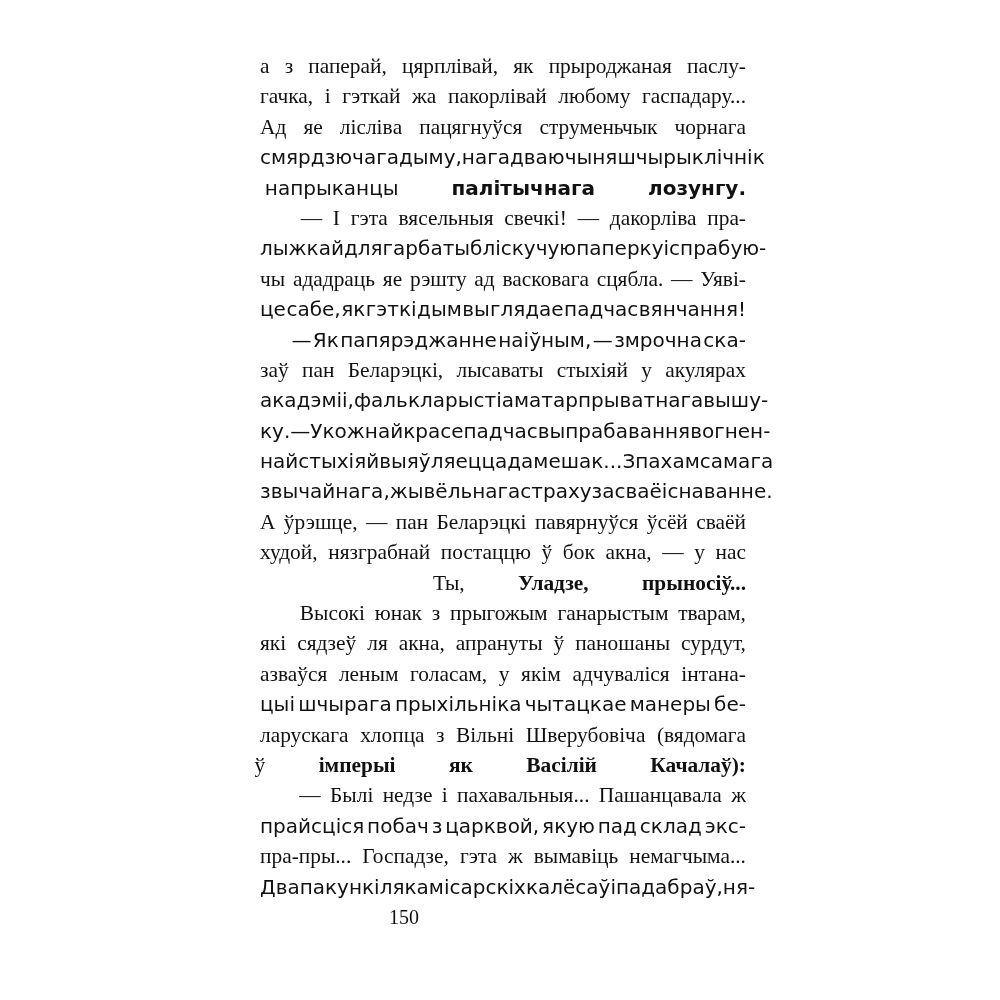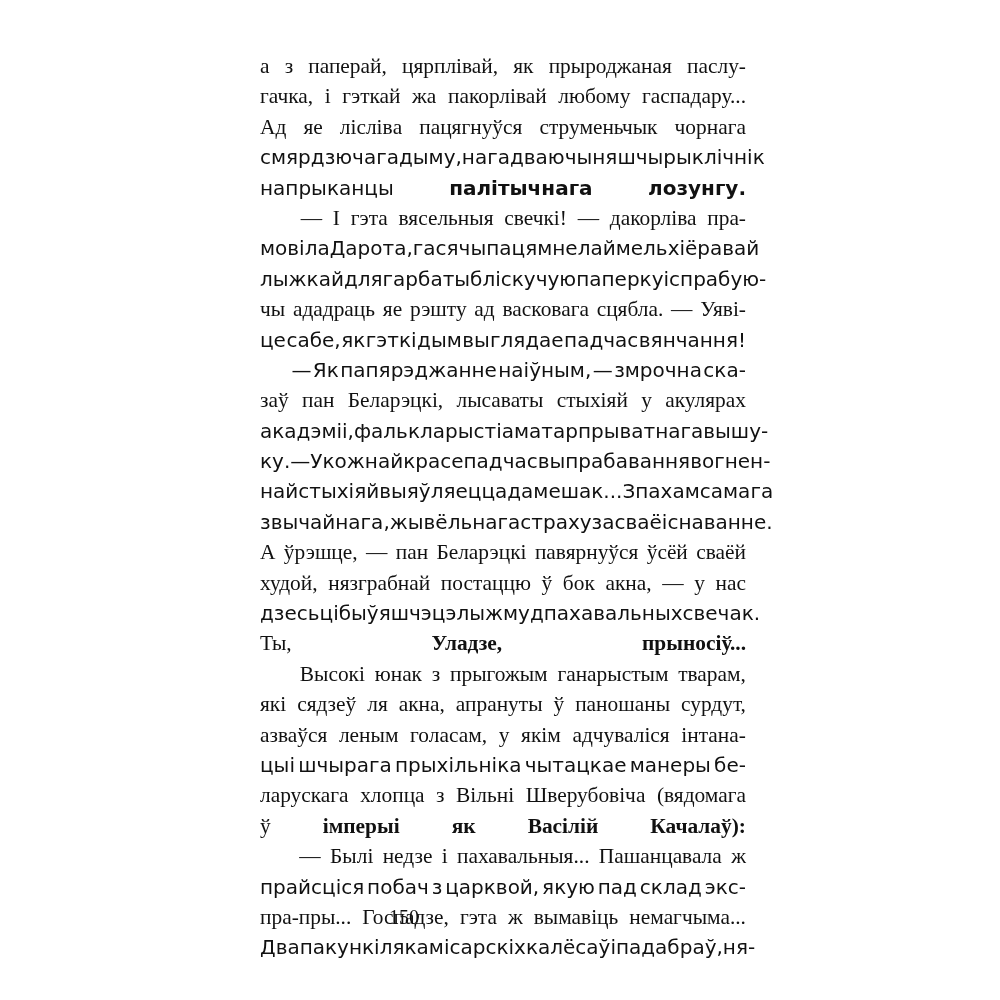--- a/index.html
+++ b/index.html
@@ -33,21 +33,22 @@
     font-size: 21.4px;
     white-space: pre;
     letter-spacing: 0;
   }
   
   .line.just {
     justify-content: space-between;
   }
   
   .line.flush {
-    justify-content: space-between;
+    justify-content: flex-end;
+    gap: 47px;
   }
   .line.flush .w + .w {
     margin-left: 0.30em;
     font-weight: bold;
   }
   .line .w {
     display: inline-block;
   }
   
   .indent {
@@ -79,33 +80,31 @@
 
 <div id="page">
 
   <div id="text-block">
       <div class="line serif just"><span class="w">а</span><span class="w">з</span><span class="w">паперай,</span><span class="w">цярплівай,</span><span class="w">як</span><span class="w">прыроджаная</span><span class="w">паслу-</span></div>
       <div class="line serif just"><span class="w">гачка,</span><span class="w">і</span><span class="w">гэткай</span><span class="w">жа</span><span class="w">пакорлівай</span><span class="w">любому</span><span class="w">гаспадару...</span></div>
       <div class="line serif just"><span class="w">Ад</span><span class="w">яе</span><span class="w">ліслівa</span><span class="w">пацягнуўся</span><span class="w">струменьчык</span><span class="w">чорнага</span></div>
       <div class="line sans just"><span class="w">смярдзючага</span><span class="w">дыму,</span><span class="w">нагадваючы</span><span class="w">няшчыры</span><span class="w">клічнік</span></div>
       <div class="line sans flush"><span class="w">напрыканцы</span><span class="w">палітычнага</span><span class="w">лозунгу.</span></div>
       <div class="line serif just"><span class="indent"></span><span class="w">—</span><span class="w">І</span><span class="w">гэта</span><span class="w">вясельныя</span><span class="w">свечкі!</span><span class="w">—</span><span class="w">дакорліва</span><span class="w">пра-</span></div>
-      <div class="line sans just"><span class="w">мовіла</span><span class="w">Дарота,</span><span class="w">гасячы</span><span class="w">пацямнелай</span><span class="w">мельхіёравай</span></div>
       <div class="line sans just"><span class="w">лыжкай</span><span class="w">для</span><span class="w">гарбаты</span><span class="w">бліскучую</span><span class="w">паперку</span><span class="w">і</span><span class="w">спрабую-</span></div>
       <div class="line serif just"><span class="w">чы</span><span class="w">ададраць</span><span class="w">яе</span><span class="w">рэшту</span><span class="w">ад</span><span class="w">васковага</span><span class="w">сцябла.</span><span class="w">—</span><span class="w">Уяві-</span></div>
       <div class="line sans just"><span class="w">це</span><span class="w">сабе,</span><span class="w">як</span><span class="w">гэткі</span><span class="w">дым</span><span class="w">выглядае</span><span class="w">падчас</span><span class="w">вянчання!</span></div>
       <div class="line sans just"><span class="indent"></span><span class="w">—</span><span class="w">Як</span><span class="w">папярэджанне</span><span class="w">наіўным,</span><span class="w">—</span><span class="w">змрочна</span><span class="w">ска-</span></div>
       <div class="line serif just"><span class="w">заў</span><span class="w">пан</span><span class="w">Беларэцкі,</span><span class="w">лысаваты</span><span class="w">стыхіяй</span><span class="w">у</span><span class="w">акулярах</span></div>
       <div class="line sans just"><span class="w">акадэміі,</span><span class="w">фалькларыст</span><span class="w">і</span><span class="w">аматар</span><span class="w">прыватнага</span><span class="w">вышу-</span></div>
       <div class="line sans just"><span class="w">ку.</span><span class="w">—</span><span class="w">У</span><span class="w">кожнай</span><span class="w">красе</span><span class="w">падчас</span><span class="w">выпрабавання</span><span class="w">вогнен-</span></div>
       <div class="line sans just"><span class="w">най</span><span class="w">стыхіяй</span><span class="w">выяўляецца</span><span class="w">дамешак...</span><span class="w">З</span><span class="w">пахам</span><span class="w">самага</span></div>
       <div class="line sans just"><span class="w">звычайнага,</span><span class="w">жывёльнага</span><span class="w">страху</span><span class="w">за</span><span class="w">сваё</span><span class="w">існаванне.</span></div>
       <div class="line serif just"><span class="w">А</span><span class="w">ўрэшце,</span><span class="w">—</span><span class="w">пан</span><span class="w">Беларэцкі</span><span class="w">павярнуўся</span><span class="w">ўсёй</span><span class="w">сваёй</span></div>
       <div class="line serif just"><span class="w">худой,</span><span class="w">нязграбнай</span><span class="w">постаццю</span><span class="w">ў</span><span class="w">бок</span><span class="w">акна,</span><span class="w">—</span><span class="w">у</span><span class="w">нас</span></div>
-      <div class="line sans just"><span class="w">дзесьці</span><span class="w">быў</span><span class="w">яшчэ</span><span class="w">цэлы</span><span class="w">жмуд</span><span class="w">пахавальных</span><span class="w">свечак.</span></div>
       <div class="line serif flush"><span class="w">Ты,</span><span class="w">Уладзе,</span><span class="w">прыносіў...</span></div>
       <div class="line serif just"><span class="indent"></span><span class="w">Высокі</span><span class="w">юнак</span><span class="w">з</span><span class="w">прыгожым</span><span class="w">ганарыстым</span><span class="w">тварам,</span></div>
       <div class="line serif just"><span class="w">які</span><span class="w">сядзеў</span><span class="w">ля</span><span class="w">акна,</span><span class="w">апрануты</span><span class="w">ў</span><span class="w">паношаны</span><span class="w">сурдут,</span></div>
       <div class="line serif just"><span class="w">азваўся</span><span class="w">леным</span><span class="w">голасам,</span><span class="w">у</span><span class="w">якім</span><span class="w">адчуваліся</span><span class="w">інтана-</span></div>
       <div class="line sans just"><span class="w">цыі</span><span class="w">шчырага</span><span class="w">прыхільніка</span><span class="w">чытацкае</span><span class="w">манеры</span><span class="w">бе-</span></div>
       <div class="line serif just"><span class="w">ларускага</span><span class="w">хлопца</span><span class="w">з</span><span class="w">Вільні</span><span class="w">Шверубовіча</span><span class="w">(вядомага</span></div>
       <div class="line serif flush"><span class="w">ў</span><span class="w">імперыі</span><span class="w">як</span><span class="w">Васілій</span><span class="w">Качалаў):</span></div>
       <div class="line serif just"><span class="indent"></span><span class="w">—</span><span class="w">Былі</span><span class="w">недзе</span><span class="w">і</span><span class="w">пахавальныя...</span><span class="w">Пашанцавала</span><span class="w">ж</span></div>
       <div class="line sans just"><span class="w">прайсціся</span><span class="w">побач</span><span class="w">з</span><span class="w">царквой,</span><span class="w">якую</span><span class="w">пад</span><span class="w">склад</span><span class="w">экс-</span></div>
       <div class="line serif just"><span class="w">пра-пры...</span><span class="w">Госпадзе,</span><span class="w">гэта</span><span class="w">ж</span><span class="w">вымавіць</span><span class="w">немагчыма...</span></div>

